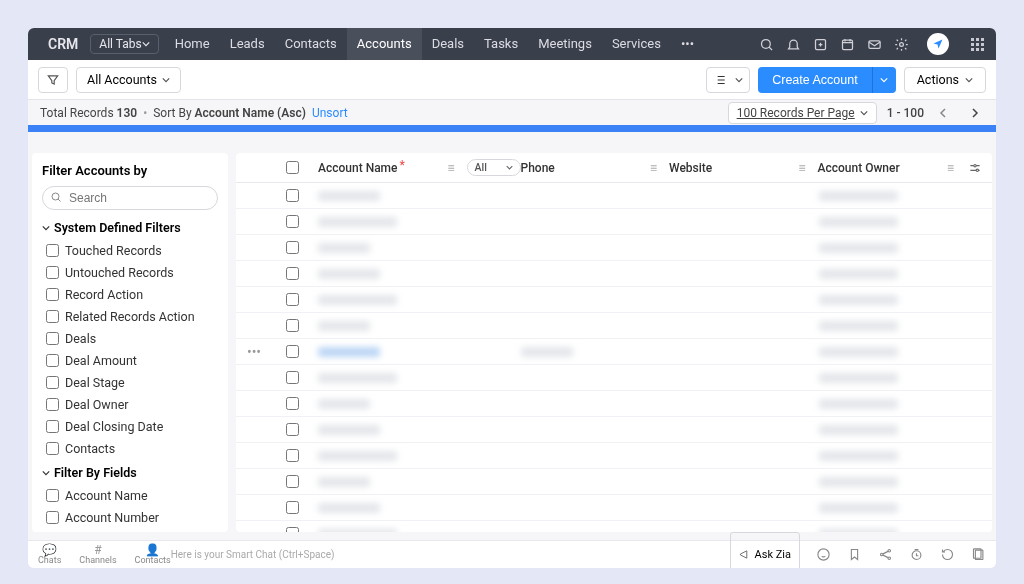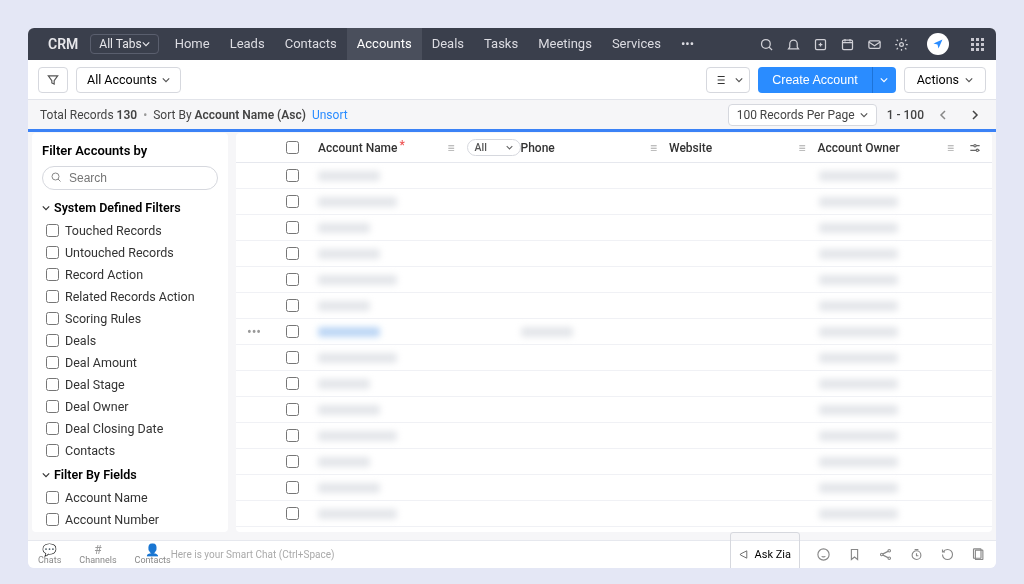--- a/index.html
+++ b/index.html
@@ -26,30 +26,30 @@
   .iconbtn, .pillbtn { border: 1px solid #d6d8de; border-radius: 4px; background: #fff; height: 26px; display: flex; align-items: center; justify-content: center; cursor: pointer; }
   .iconbtn { width: 30px; }
   .pillbtn { padding: 0 10px; gap: 5px; font-size: 12.5px; }
   .spacer { flex: 1; }
   .split { display: flex; align-items: center; }
   .create-btn { background: #2a8cff; color: #fff; border: none; border-radius: 4px 0 0 4px; height: 26px; padding: 0 14px; font-size: 12.5px; cursor: pointer; }
   .create-dd { background: #2a8cff; color: #fff; border: none; border-left: 1px solid #1d73d8; border-radius: 0 4px 4px 0; width: 24px; height: 26px; display: flex; align-items: center; justify-content: center; cursor: pointer; }
   .actions-btn { border: 1px solid #d6d8de; background: #fff; border-radius: 4px; height: 26px; padding: 0 12px; display: flex; align-items: center; gap: 6px; font-size: 12.5px; cursor: pointer; }
 
   
-  .infobar { height: 32px; display: flex; align-items: center; padding: 0 12px; font-size: 12px; color: #444; border-bottom: 3px solid #3b82f6; }
+  .infobar { height: 32px; display: flex; align-items: center; padding: 0 12px; font-size: 12px; color: #444; border-bottom: 7px solid #3b82f6; }
   .infobar .dot { margin: 0 6px; color: #999; }
   .infobar strong { font-weight: 600; }
   .infobar .unsort { color: #2a8cff; margin-left: 6px; cursor: pointer; }
   .pager { display: flex; align-items: center; gap: 10px; }
-  .pagerbtn { border: 1px solid #d6d8de; background: #fff; border-radius: 4px; padding: 3px 8px; display: flex; align-items: center; gap: 5px; font-size: 12px; cursor: pointer; }
+  .pagerbtn { border: 1px solid #d6d8de; background: #fff; border-radius: 4px; padding: 3px 8px; display: flex; align-items: center; gap: 5px; font-size: 12px; cursor: pointer; text-decoration: underline; }
   .chev { width: 20px; height: 20px; display:flex; align-items:center; justify-content:center; color:#666; cursor:pointer; }
 
   
-  .body { flex: 1; display: flex; min-height: 0; }
+  .body { flex: 1; display: flex; min-height: 0; margin-top: 20px; }
   .sidebar { width: 196px; background: #fff; margin: 1px 8px 8px 4px; border-radius: 4px; padding: 10px 10px; overflow: auto; }
   .sidebar-title { font-weight: 600; font-size: 13px; margin-bottom: 8px; }
   .searchwrap { position: relative; margin-bottom: 10px; }
   .searchwrap input { width: 100%; border: 1px solid #d6d8de; border-radius: 14px; height: 24px; padding: 0 10px 0 26px; font-size: 12px; }
   .searchwrap .sicon { position: absolute; left: 8px; top: 5px; color: #888; }
   .filtergroup { font-size: 12.5px; }
   .group-head { display: flex; align-items: center; gap: 4px; font-weight: 600; margin: 6px 0 4px; cursor: pointer; }
   .filterrow { display: flex; align-items: center; gap: 6px; padding: 3.5px 0 3.5px 4px; color: #333; cursor: pointer; }
   .filterrow input { width: 13px; height: 13px; }
 
@@ -268,24 +268,20 @@
             <label class="filterrow">
               <input type="checkbox" style="">
               <span>Record Action</span>
             </label>
             <label class="filterrow">
               <input type="checkbox" style="">
               <span>Related Records Action</span>
             </label>
             <label class="filterrow">
               <input type="checkbox" style="">
-              <span>Scoring Rules</span>
-            </label>
-            <label class="filterrow">
-              <input type="checkbox" style="">
               <span>Deals</span>
             </label>
             <label class="filterrow">
               <input type="checkbox" style="">
               <span>Deal Amount</span>
             </label>
             <label class="filterrow">
               <input type="checkbox" style="">
               <span>Deal Stage</span>
             </label>

